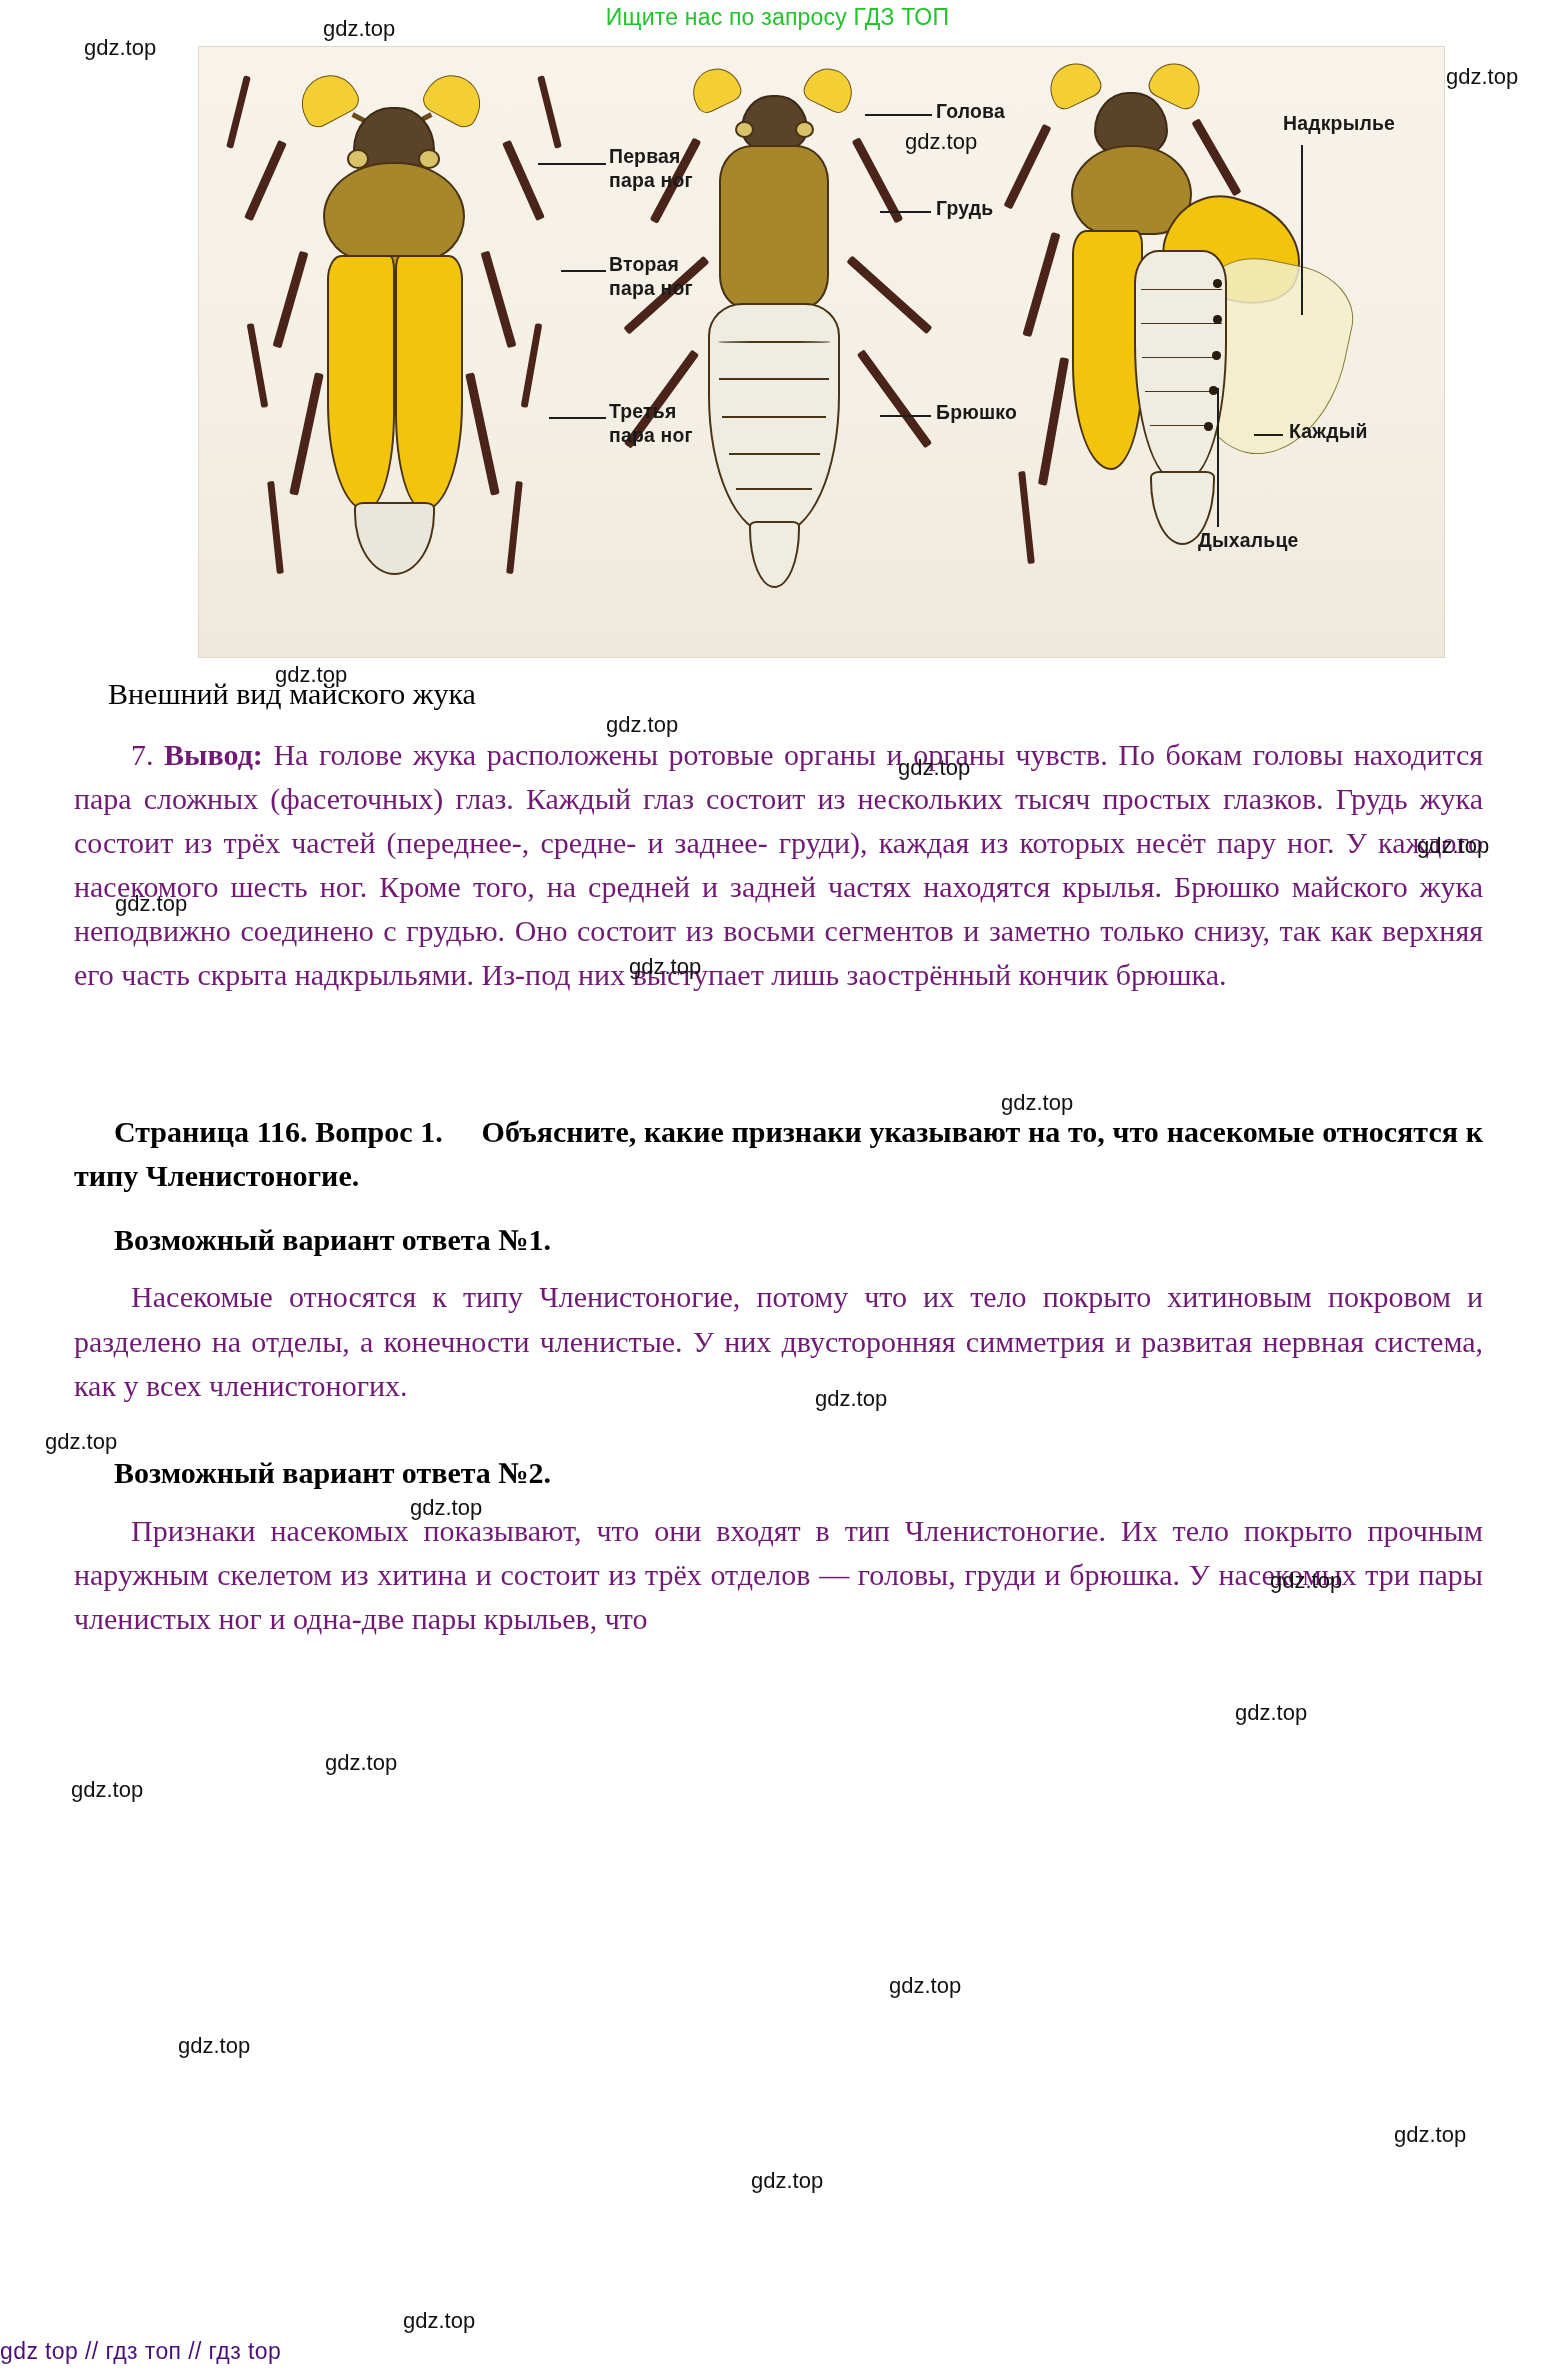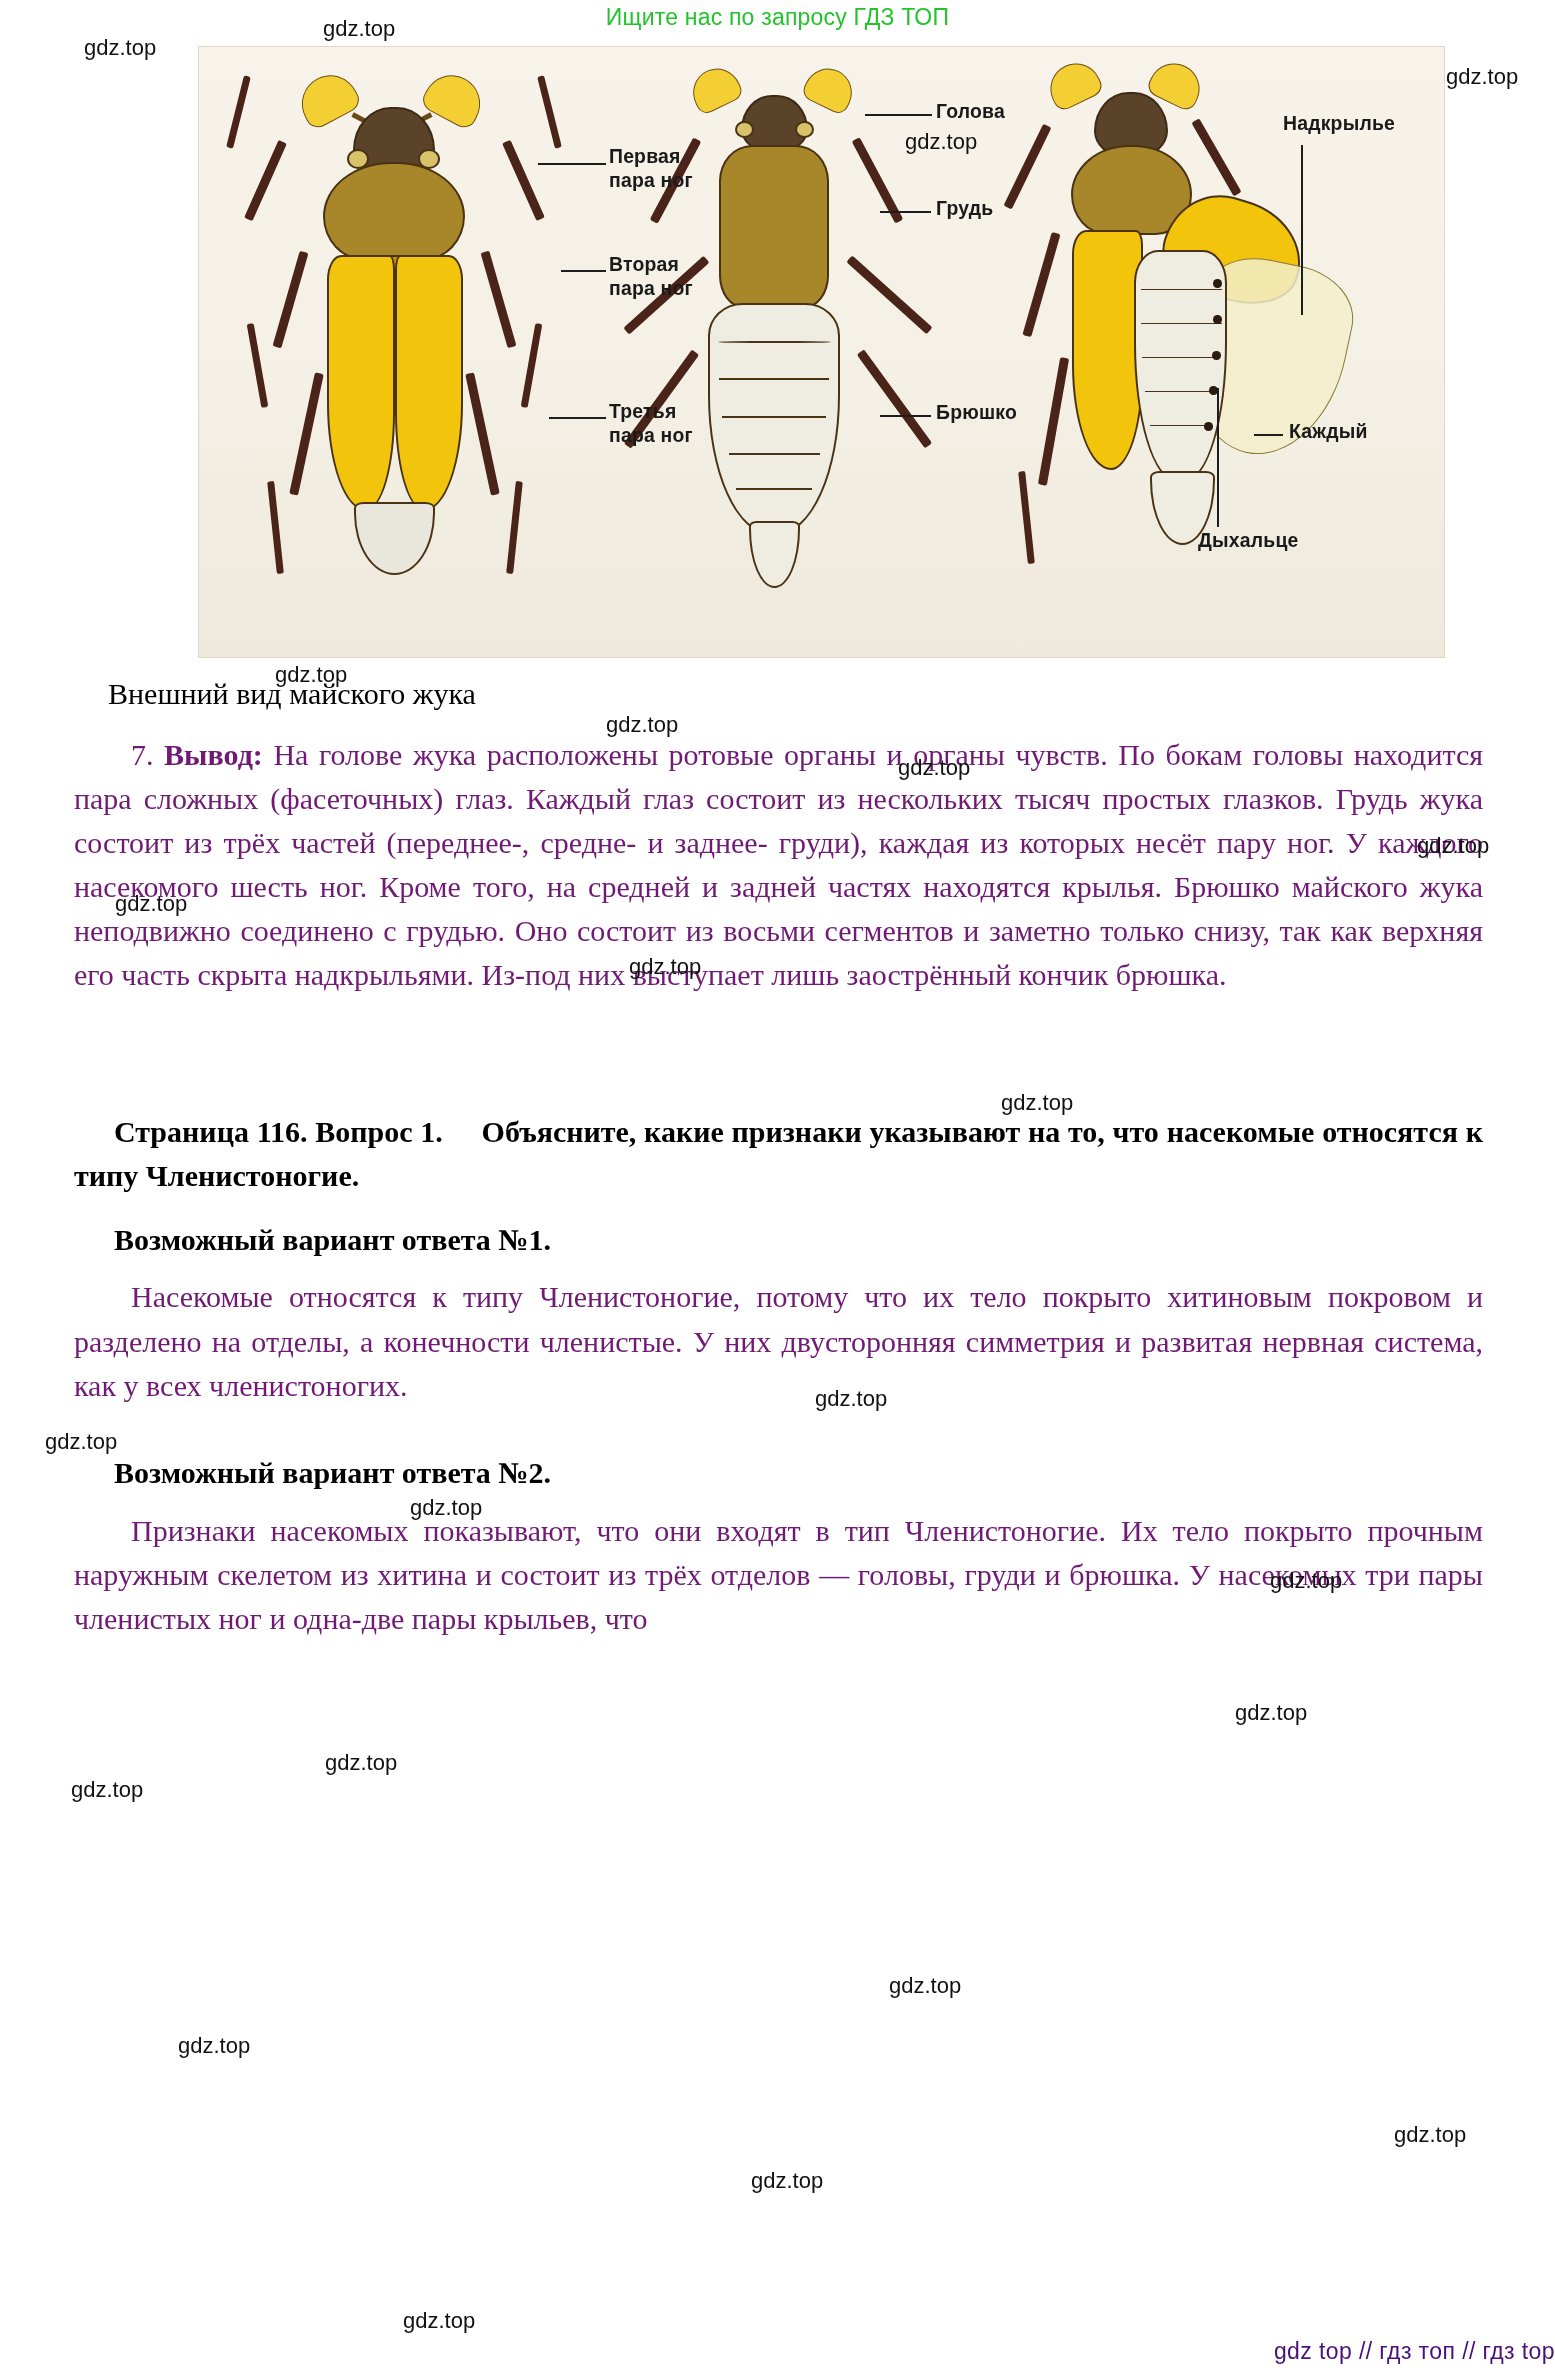--- a/index.html
+++ b/index.html
@@ -191,21 +191,21 @@
     white-space: nowrap;
     pointer-events: none;
   }
 
   
   .footer {
     position: absolute;
     bottom: 12.4px;
     left: 0;
     width: 100%;
-    text-align: right;
+    text-align: left;
     color: #4b0f7a;
     font-family: "Liberation Sans", sans-serif;
     font-size: 23px;
     letter-spacing: 0.4px;
     white-space: nowrap;
   }
 </style>
 </head>
 <body>
 

